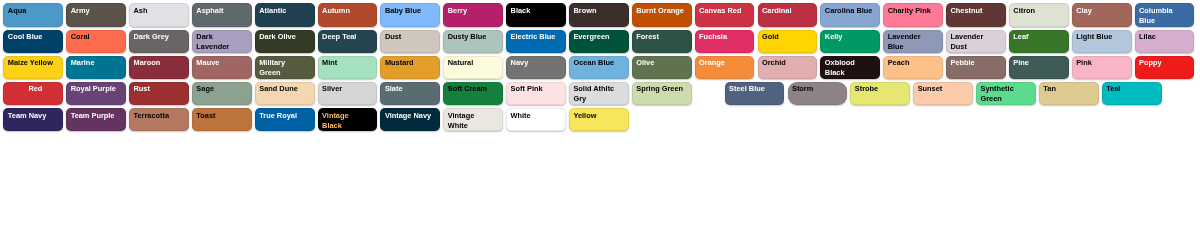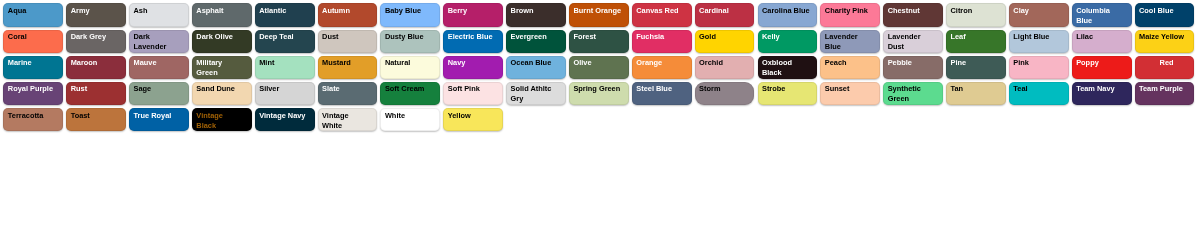--- a/index.html
+++ b/index.html
@@ -36,20 +36,23 @@
     </div>
 <div class="swatch" style="background-color: rgb(178, 73, 44); color: rgb(255, 255, 255);">
       <span class="swatch-label">Autumn</span>
     </div>
 <div class="swatch" style="background-color: rgb(127, 185, 252); color: rgb(0, 0, 0);">
       <span class="swatch-label">Baby Blue</span>
     </div>
 <div class="swatch" style="background-color: rgb(181, 31, 105); color: rgb(255, 255, 255);">
       <span class="swatch-label">Berry</span>
     </div>
+<div class="swatch" style="background-color: rgb(0, 0, 0); color: rgb(255, 255, 255);">
+      <span class="swatch-label">Black</span>
+    </div>
 <div class="swatch" style="background-color: rgb(59, 46, 43); color: rgb(255, 255, 255);">
       <span class="swatch-label">Brown</span>
     </div>
 <div class="swatch" style="background-color: rgb(191, 80, 6); color: rgb(255, 255, 255);">
       <span class="swatch-label">Burnt Orange</span>
     </div>
 <div class="swatch" style="background-color: rgb(206, 51, 67); color: rgb(255, 255, 255);">
       <span class="swatch-label">Canvas Red</span>
     </div>
 <div class="swatch" style="background-color: rgb(188, 48, 68); color: rgb(255, 255, 255);">
@@ -147,21 +150,21 @@
     </div>
 <div class="swatch" style="background-color: rgb(164, 225, 191); color: rgb(0, 0, 0);">
       <span class="swatch-label">Mint</span>
     </div>
 <div class="swatch" style="background-color: rgb(226, 158, 40); color: rgb(0, 0, 0);">
       <span class="swatch-label">Mustard</span>
     </div>
 <div class="swatch" style="background-color: rgb(252, 251, 220); color: rgb(0, 0, 0);">
       <span class="swatch-label">Natural</span>
     </div>
-<div class="swatch" style="background-color: #a21caf; color: rgb(255, 255, 255);">
+<div class="swatch" style="background-color: #737373; color: rgb(255, 255, 255); border-radius: 6px;">
       <span class="swatch-label">Navy</span>
     </div>
 <div class="swatch" style="background-color: rgb(111, 178, 221); color: rgb(0, 0, 0);">
       <span class="swatch-label">Ocean Blue</span>
     </div>
 <div class="swatch" style="background-color: rgb(95, 115, 80); color: rgb(255, 255, 255);">
       <span class="swatch-label">Olive</span>
     </div>
 <div class="swatch" style="background-color: rgb(245, 140, 57); color: rgb(255, 255, 255);">
       <span class="swatch-label">Orange</span>
@@ -213,21 +216,21 @@
     </div>
 <div class="swatch" style="background-color: rgb(252, 226, 227); color: rgb(0, 0, 0);">
       <span class="swatch-label">Soft Pink</span>
     </div>
 <div class="swatch" style="background-color: rgb(220, 220, 220); color: rgb(0, 0, 0);">
       <span class="swatch-label">Solid Athltc Gry</span>
     </div>
 <div class="swatch" style="background-color: rgb(206, 220, 173); color: rgb(0, 0, 0);">
       <span class="swatch-label">Spring Green</span>
     </div>
-<div class="swatch" style="background-color: rgb(79, 98, 128); color: rgb(255, 255, 255);">
+<div class="swatch" style="background-color: rgb(79, 98, 128); color: rgb(255, 255, 255); margin-left: 30px;">
       <span class="swatch-label">Steel Blue</span>
     </div>
 <div class="swatch" style="background-color: rgb(142, 130, 137); color: rgb(0, 0, 0); border-radius: 9px;">
       <span class="swatch-label">Storm</span>
     </div>
 <div class="swatch" style="background-color: rgb(230, 230, 115); color: rgb(0, 0, 0);">
       <span class="swatch-label">Strobe</span>
     </div>
 <div class="swatch" style="background-color: rgb(252, 203, 172); color: rgb(0, 0, 0);">
       <span class="swatch-label">Sunset</span>
@@ -249,21 +252,21 @@
     </div>
 <div class="swatch" style="background-color: rgb(180, 122, 97); color: rgb(0, 0, 0);">
       <span class="swatch-label">Terracotta</span>
     </div>
 <div class="swatch" style="background-color: rgb(188, 116, 60); color: rgb(0, 0, 0);">
       <span class="swatch-label">Toast</span>
     </div>
 <div class="swatch" style="background-color: rgb(0, 97, 165); color: rgb(255, 255, 255);">
       <span class="swatch-label">True Royal</span>
     </div>
-<div class="swatch" style="background-color: rgb(0, 0, 0); color: #a16207;">
+<div class="swatch" style="background-color: rgb(0, 0, 0); color: #fdba74;">
       <span class="swatch-label">Vintage Black</span>
     </div>
 <div class="swatch" style="background-color: rgb(0, 43, 60); color: rgb(255, 255, 255);">
       <span class="swatch-label">Vintage Navy</span>
     </div>
 <div class="swatch" style="background-color: rgb(234, 230, 224); color: rgb(0, 0, 0);">
       <span class="swatch-label">Vintage White</span>
     </div>
 <div class="swatch" style="background-color: rgb(255, 255, 255); color: rgb(0, 0, 0);">
       <span class="swatch-label">White</span>

